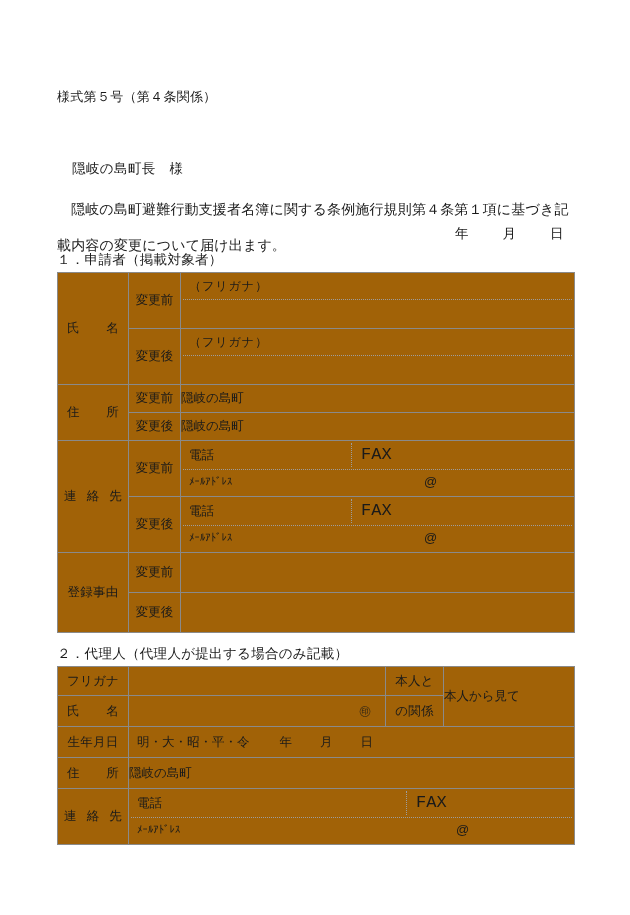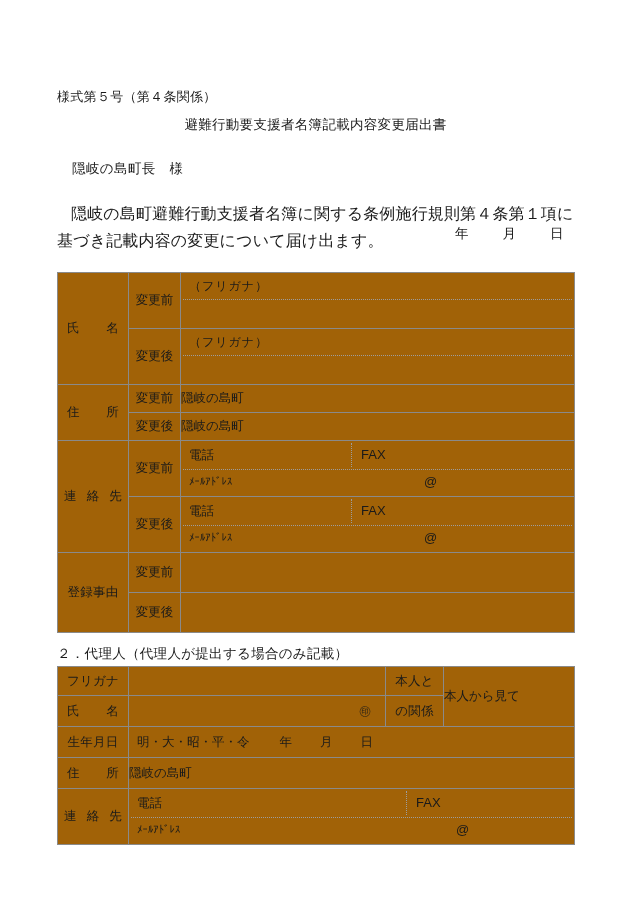--- a/index.html
+++ b/index.html
@@ -41,24 +41,24 @@
   }
   .addressee {
     position: absolute;
     left: 72px; top: 160px;
     font-size: 13.5px;
     letter-spacing: 0.4px;
     white-space: nowrap;
   }
   .body-para {
     position: absolute;
-    left: 57px; top: 200px;
+    left: 57px; top: 192px;
     width: 522px;
-    font-size: 16px;
-    line-height: 27px;
+    font-size: 14px;
+    line-height: 36px;
     letter-spacing: 0.15px;
     text-indent: 14px;
   }
   .date-line {
     position: absolute;
     left: 455px; top: 225px;
     font-size: 13.5px;
     white-space: nowrap;
   }
   .date-line span { display: inline-block; }
@@ -166,22 +166,22 @@
     top: 28px;
     border-top: 1px dotted #9d9d9d;
   }
   .tel-label {
     position: absolute;
     left: 8px; top: 0;
   }
   .fax-label {
     position: absolute;
     top: 0;
-    font-family: Liberation Sans, sans-serif;
-    font-size: 13px;
+    font-family: Liberation Mono, monospace;
+    font-size: 17px;
   }
   .fax-divider {
     position: absolute;
     top: 2px;
     height: 24px;
     border-left: 1px dotted #9d9d9d;
   }
   .mail-label {
     position: absolute;
     left: 8px; top: 0;
@@ -227,27 +227,27 @@
   .dob-text .g1 { display: inline-block; width: 30px; }
   .dob-text .g2 { display: inline-block; width: 28px; }
   .ag-addr-cell { height: 30px; }
 </style>
 </head>
 <body>
 
 <div class="page">
 
   <div class="form-no">様式第５号（第４条関係）</div>
-  <div class="doc-title">避難行動要支援者名簿記載内容変更届出書</div>
   <div class="addressee">隠岐の島町長　様</div>
   <div class="body-para">隠岐の島町避難行動支援者名簿に関する条例施行規則第４条第１項に基づき記載内容の変更について届け出ます。</div>
   <div class="date-line">
     <span>年</span><span class="gap"></span><span>月</span><span class="gap"></span><span>日</span>
   </div>
 
+  <div class="section-caption" id="caption-1">１．申請者（掲載対象者）</div>
 
   <table class="tbl" id="table-applicant">
     <colgroup>
       <col style="width:71px">
         <col style="width:52px">
         <col style="width:394px">
     </colgroup>
     <tbody>
 
       <tr>

